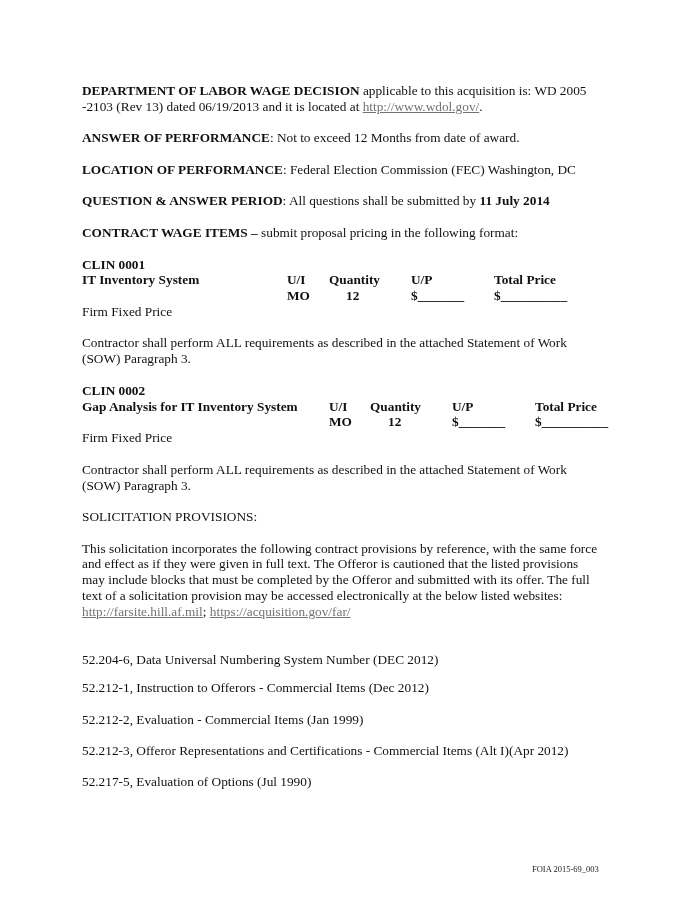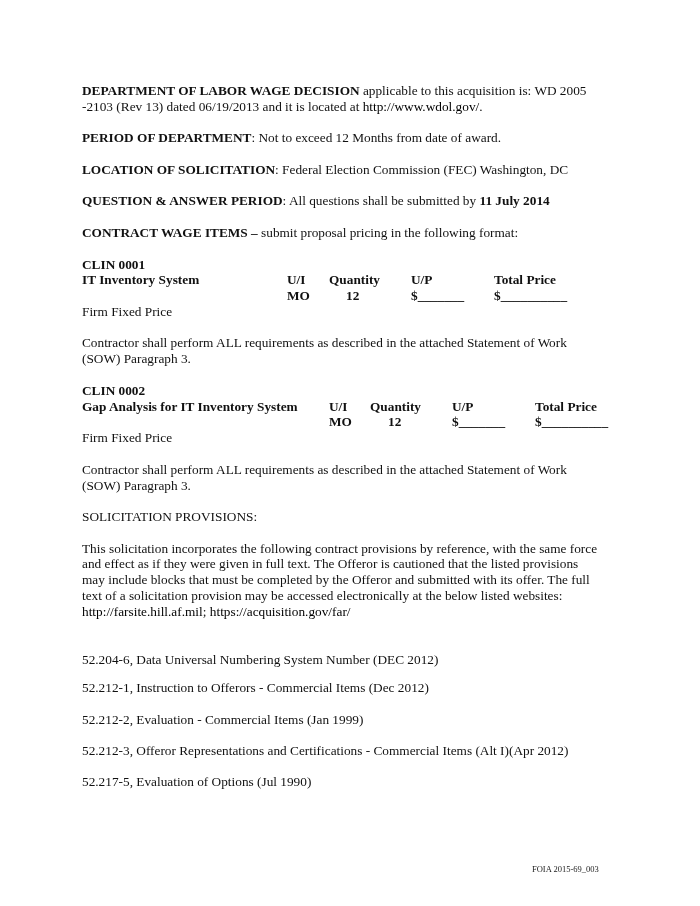--- a/index.html
+++ b/index.html
@@ -1,32 +1,32 @@
 <!DOCTYPE html>
 <html><head>
 <meta charset="utf-8">
 <style>
   html, body { margin: 0; padding: 0; background: #ffffff; }
   body { width: 700px; height: 906px; position: relative; overflow: hidden;
          font-family: "Liberation Serif", serif; color: #111; font-size: 13.3px; }
   .abs { position: absolute; left: 82px; white-space: nowrap; line-height: 16px; text-align: center; }
   b { font-weight: bold; }
-  a { color: #000000; }
+  a { color: #737373; text-decoration: underline; }
   .col { position: absolute; white-space: nowrap; line-height: 16px; font-weight: bold; }
   .footer { position: absolute; left: 532px; top: 864px; font-family: Liberation Serif, serif; font-size: 8.5px; color: #222; }
 </style>
 </head>
 <body>
 
 <div class="abs" style="top:83px"><b>DEPARTMENT OF LABOR WAGE DECISION</b><span> applicable to this acquisition is:  WD 2005</span></div>
 <div class="abs" style="top:99px"><span>-2103 (Rev 13) dated 06/19/2013 and it is located at </span><a>http://www.wdol.gov/</a><span>.</span></div>
 
-<div class="abs" style="top:130px"><b>PERIOD OF DEPARTMENT</b><span>: Not to exceed 12 Months from date of award.</span></div>
+<div class="abs" style="top:130px"><b>ANSWER OF PERFORMANCE</b><span>: Not to exceed 12 Months from date of award.</span></div>
 
-<div class="abs" style="top:162px"><b>LOCATION OF SOLICITATION</b><span>:  Federal Election Commission (FEC) Washington, DC</span></div>
+<div class="abs" style="top:162px"><b>LOCATION OF PERFORMANCE</b><span>:  Federal Election Commission (FEC) Washington, DC</span></div>
 
 <div class="abs" style="top:193px"><b>QUESTION &amp; ANSWER PERIOD</b><span>:  All questions shall be submitted by </span><b>11 July 2014</b></div>
 
 <div class="abs" style="top:225px"><b>CONTRACT WAGE ITEMS –</b><span> submit proposal pricing in the following format:</span></div>
 
 <div class="abs" style="top:257px"><b>CLIN 0001</b></div>
 <div class="col" style="left:82px;top:272px">IT Inventory System</div>
 <div class="col" style="left:287px;top:272px">U/I</div>
 <div class="col" style="left:329px;top:272px">Quantity</div>
 <div class="col" style="left:411px;top:272px">U/P</div>

